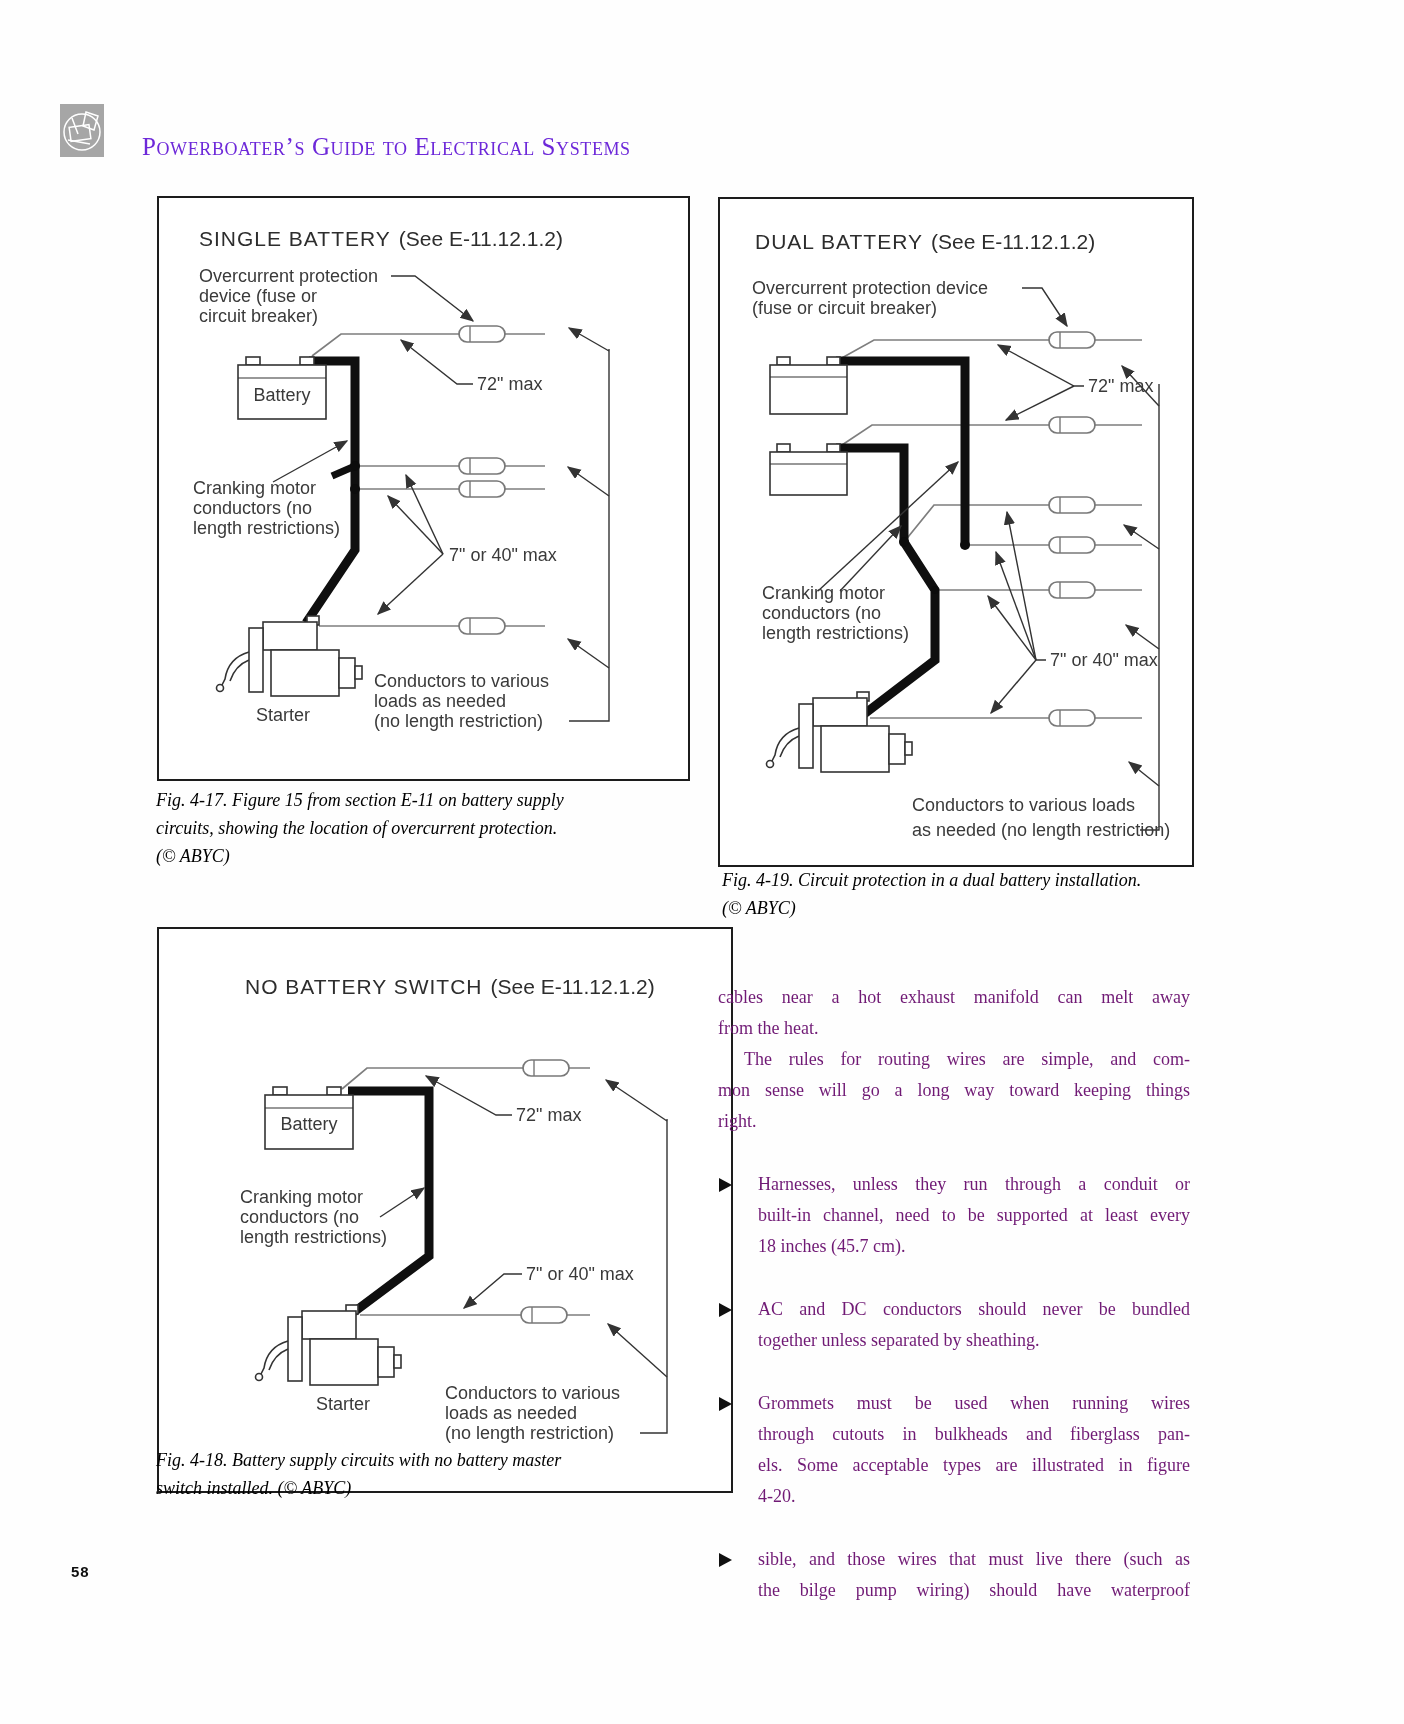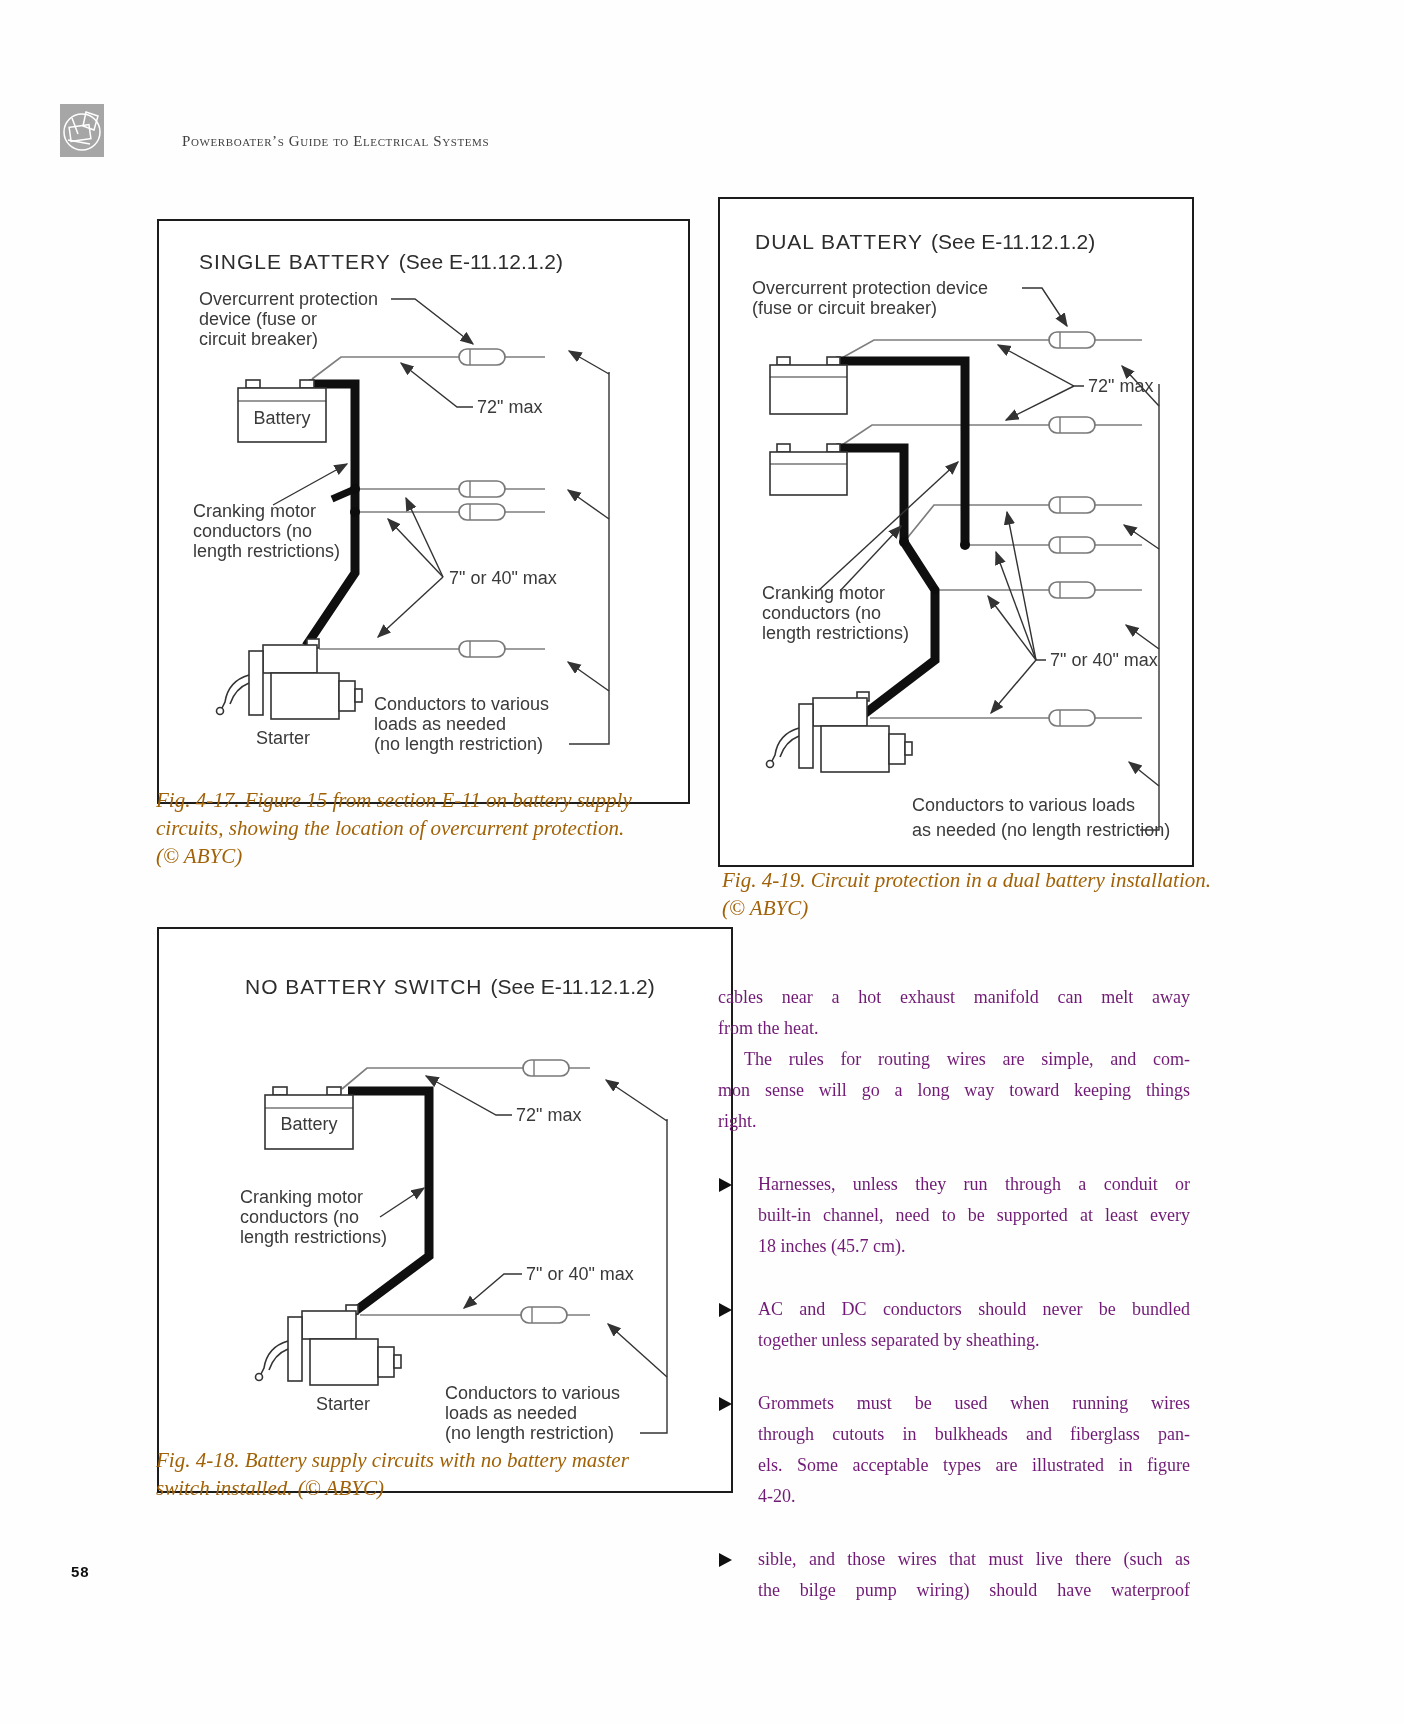--- a/index.html
+++ b/index.html
@@ -1,40 +1,40 @@
 <!DOCTYPE html>
 <html><head>
 <meta charset="utf-8">
 <style>
   html,body{margin:0;padding:0;background:#e8e8e8;}
   .page{position:relative;width:1404px;height:1724px;background:#fefefe;overflow:hidden;
         font-family:"Liberation Serif",serif;color:#161616;}
   
   .logo{position:absolute;left:60px;top:104px;width:44px;height:53px;background:#a6a6a6;}
   .running-head{position:absolute;left:142px;top:133px;font-variant:small-caps;
-        font-size:15px;letter-spacing:.6px;color:#404040;margin-left:40px;}
+        font-size:25px;letter-spacing:.6px;color:#6d28d9;}
   
   .figbox{position:absolute;border:2.5px solid #1c1c1c;background:#fff;}
-  #fig17{left:157px;top:196px;width:529px;height:581px;margin-top:23px;}
+  #fig17{left:157px;top:196px;width:529px;height:581px;}
   #fig19{left:718px;top:197px;width:472px;height:666px;}
   #fig18{left:157px;top:927px;width:529px;height:562px;padding-left:43px;}
   .figbox svg{display:block;width:100%;height:100%;}
   .figbox text{font-family:"Liberation Sans",sans-serif;font-size:18px;fill:#3a3a3a;}
   .dt1{font-size:21px;letter-spacing:1px;fill:#2d2d2d;}
   .dt2{font-size:21px;fill:#2d2d2d;}
   .wire{stroke:#7e7e7e;stroke-width:1.7;fill:none;}
   .fuse-b{fill:#fff;stroke:#787878;stroke-width:1.7;}
   .fuse-l{stroke:#787878;stroke-width:1.4;}
   .cable{stroke:#0f0f0f;stroke-width:9;fill:none;stroke-linejoin:miter;}
   .cable7{stroke:#0f0f0f;stroke-width:7;fill:none;}
   .lead{stroke:#333;stroke-width:1.4;fill:none;}
   .sym{fill:#fff;stroke:#333;stroke-width:1.6;}
   .dot{fill:#0c0c0c;}
   
-  .caption{position:absolute;font-style:italic;font-size:21px;line-height:28px;color:#a16207;}
+  .caption{position:absolute;font-style:italic;font-size:18px;line-height:28px;color:#000000;}
   #cap17{left:156px;top:786px;}
   #cap19{left:722px;top:866px;}
   #cap18{left:156px;top:1446px;}
   
   .bodycol{position:absolute;left:718px;top:982px;width:472px;font-size:18px;line-height:31px;color:#701a75;font-family:Liberation Serif, serif;}
   .bl{text-align:left;}
   .just{text-align:justify;text-align-last:justify;}
   .indent{text-indent:26px;}
   .bullet{position:relative;padding-left:40px;margin-top:32px;}
   .tri{position:absolute;left:1px;top:9px;width:0;height:0;

